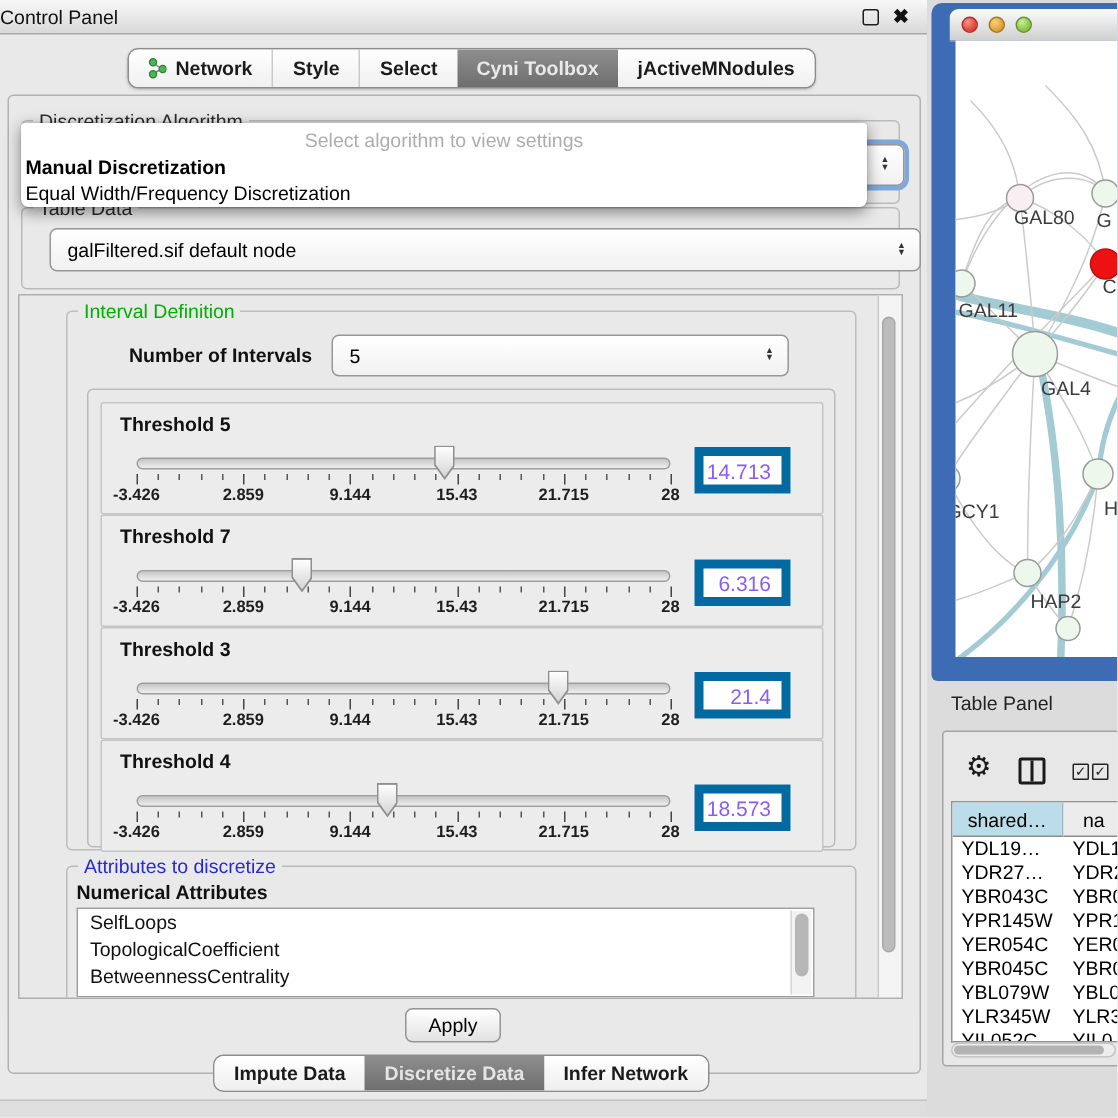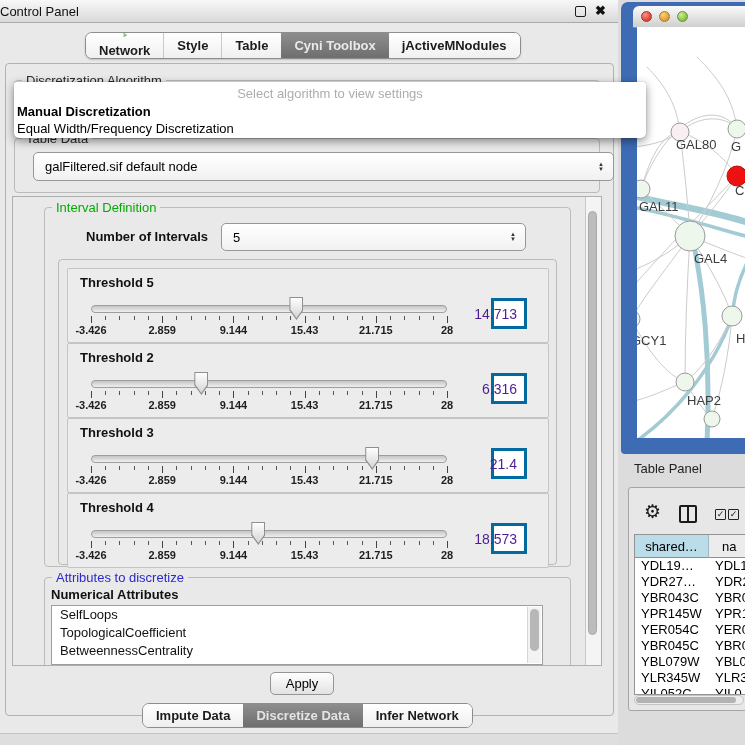--- a/index.html
+++ b/index.html
@@ -12,35 +12,35 @@
     display:flex;align-items:center;}
   .titlebar-title{font-size:13px;color:#111;}
   .tb-icons{margin-left:auto;margin-right:12px;display:flex;gap:9px;align-items:center;}
   .float-btn{width:9px;height:9px;border:1.5px solid #1d1d1d;border-radius:2px;background:transparent;}
   .close-btn{font-size:13px;font-weight:bold;color:#111;line-height:10px;}
   
   .top-tabs{position:absolute;left:85px;top:32px;height:25px;display:flex;border:1px solid #8D8D8D;
     border-radius:7px;overflow:hidden;background:#FDFDFD;box-shadow:0 1px 2px rgba(0,0,0,0.18);}
   .ttab{display:flex;align-items:center;gap:6px;padding:0 13px;font-size:13px;font-weight:700;
     color:#1B1B1B;background:linear-gradient(#FFFFFF,#F0F0F0);border-left:1px solid #C9C9C9;}
-  .ttab:first-child{border-left:none;flex-direction:column;}
+  .ttab:first-child{border-left:none;}
   .ttab.selected{background:linear-gradient(#8E8E8E,#6E6E6E);color:#EAEAEA;border-left:none;}
   .ttab.selected + .ttab{border-left:none;}
   
   .outer-box{position:absolute;left:5px;top:63px;width:607px;height:651px;border:1px solid #B2B2B2;
     border-radius:4px;background:#E9E9E9;}
   .groupbox{position:absolute;border:1px solid #BBBBBB;border-radius:4px;}
   .group-label{position:absolute;font-size:13px;background:#E9E9E9;padding:0 4px;white-space:nowrap;color:#2a2a2a;}
   .combo{position:absolute;background:linear-gradient(#FFFFFF,#F1F1F1);border:1px solid #979797;
     border-radius:5px;font-size:13px;display:flex;align-items:center;padding-left:11px;color:#000;}
   .stepper{position:absolute;right:9px;top:50%;transform:translateY(-50%);display:flex;
     flex-direction:column;align-items:center;font-size:6px;line-height:5px;color:#333;}
   .focus-ring{box-shadow:0 0 0 3px #7CA8DE;}
   
-  .popup{position:absolute;left:14px;top:82px;width:632px;height:56px;background:#FFFFFF;z-index:60;
+  .popup{position:absolute;left:14px;top:82px;width:564px;height:56px;background:#FFFFFF;z-index:60;
     border-radius:2px 2px 5px 5px;box-shadow:0 3px 10px rgba(0,0,0,0.45),0 0 1px rgba(0,0,0,0.35);padding-top:4px;box-sizing:border-box;}
   .popup-prompt{text-align:center;color:#ADADAD;font-size:13px;height:17px;line-height:15px;}
   .popup-item{font-size:13px;padding-left:3px;height:17px;line-height:17px;color:#000;white-space:nowrap;}
   .popup-item.bold{font-weight:700;}
   
   .mid-panel{position:absolute;left:12px;top:196px;width:588px;height:468px;border:1px solid #AFAFAF;
     background:#E9E9E9;overflow:hidden;}
   .vscroll{position:absolute;right:0;top:0;bottom:0;width:15px;background:#F4F4F4;border-left:1px solid #C8C8C8;}
   .vscroll .thumb{position:absolute;left:2px;width:9px;top:14px;height:424px;background:#BCBCBC;
     border:1px solid #A9A9A9;border-radius:6px;box-sizing:border-box;}
@@ -56,22 +56,22 @@
     border-radius:4px;background:linear-gradient(#C5C5C5,#EFEFEF);}
   .handle{position:absolute;top:28px;width:14px;height:23px;margin-left:-7px;z-index:3;}
   .h-outer{position:absolute;left:0;top:0;right:0;bottom:0;
     clip-path:polygon(0 0,100% 0,100% 58%,50% 100%,0 58%);background:#8F8F8F;}
   .h-inner{position:absolute;left:1px;top:1px;right:1px;bottom:2px;
     clip-path:polygon(0 0,100% 0,100% 58%,50% 100%,0 58%);background:linear-gradient(#FEFEFE,#D5D5D5);}
   .tick{position:absolute;top:47px;width:1px;height:4px;background:#555;}
   .tick.major{height:7px;background:#444;}
   .tick-label{position:absolute;top:55px;transform:translateX(-50%);font-size:11px;font-weight:700;
     color:#1E1E1E;white-space:nowrap;}
-  .value-box{position:absolute;right:21px;top:29px;width:36px;height:31px;background:#FFF;
-    border:3px solid #0369a1;font-size:14px;color:#4c1d95;display:flex;align-items:center;
+  .value-box{position:absolute;right:21px;top:29px;width:64px;height:31px;background:#FFF;
+    border:6px solid #0369a1;font-size:14px;color:#8b5cf6;display:flex;align-items:center;
     justify-content:flex-end;padding-right:7px;box-sizing:border-box;}
   
   .listbox{position:absolute;background:#FFF;border:1px solid #9E9E9E;overflow:hidden;}
   .list-item{font-size:13px;height:18px;line-height:18px;padding-left:8px;color:#111;white-space:nowrap;}
   .list-vscroll{position:absolute;right:1px;top:1px;bottom:1px;width:13px;background:#F3F3F3;border-left:1px solid #D6D6D6;}
   .list-vscroll .thumb{position:absolute;left:2px;width:9px;top:2px;height:42px;background:#B7B7B7;border-radius:5px;}
   .apply-btn{position:absolute;left:270px;top:672px;width:62px;height:21px;border:1px solid #959595;
     border-radius:5px;background:linear-gradient(#FFFFFF,#E2E2E2);font-size:13px;color:#000;
     display:flex;align-items:center;justify-content:center;}
   .bottom-tabs{position:absolute;left:142px;top:703px;height:23px;display:flex;border:1px solid #8D8D8D;
@@ -139,21 +139,21 @@
           <circle cx="3" cy="3.5" r="2.4" fill="#49B84D" stroke="#2E7D32" stroke-width="0.8"></circle>
           <circle cx="3" cy="11.5" r="2.4" fill="#49B84D" stroke="#2E7D32" stroke-width="0.8"></circle>
           <circle cx="9.5" cy="8" r="2.4" fill="#49B84D" stroke="#2E7D32" stroke-width="0.8"></circle>
         </svg>
         <span>Network</span>
       </div>
       <div class="ttab">
         <span>Style</span>
       </div>
       <div class="ttab">
-        <span>Table</span>
+        <span>Select</span>
       </div>
       <div class="ttab selected">
         <span>Cyni Toolbox</span>
       </div>
       <div class="ttab">
         <span>jActiveMNodules</span>
       </div>
     </div>
 
     <div class="outer-box"></div>
@@ -227,21 +227,21 @@
             <span class="tick-label" style="left: 80%;">21.715</span>
             <span class="tick-label" style="left: 100%;">28</span>
             <div class="handle" style="left: 57.7197%;">
               <div class="h-outer"></div>
               <div class="h-inner"></div>
             </div>
           </div>
         <div class="value-box">14.713</div>
       </div>
       <div class="tbox" style="top:146px;">
-        <div class="tbox-title">Threshold 2</div>
+        <div class="tbox-title">Threshold 7</div>
         <div class="slider-zone">
             <div class="track"></div>
             <div class="tick major" style="left: 0%;"></div>
             <div class="tick" style="left: 4%;"></div>
             <div class="tick" style="left: 8%;"></div>
             <div class="tick" style="left: 12%;"></div>
             <div class="tick" style="left: 16%;"></div>
             <div class="tick major" style="left: 20%;"></div>
             <div class="tick" style="left: 24%;"></div>
             <div class="tick" style="left: 28%;"></div>

